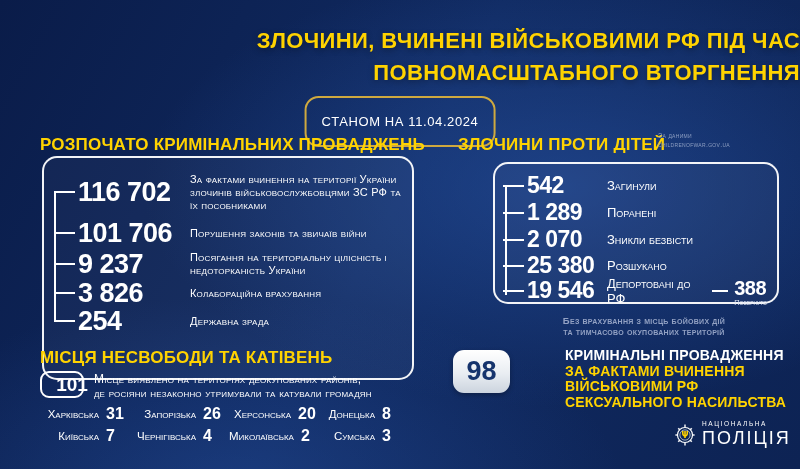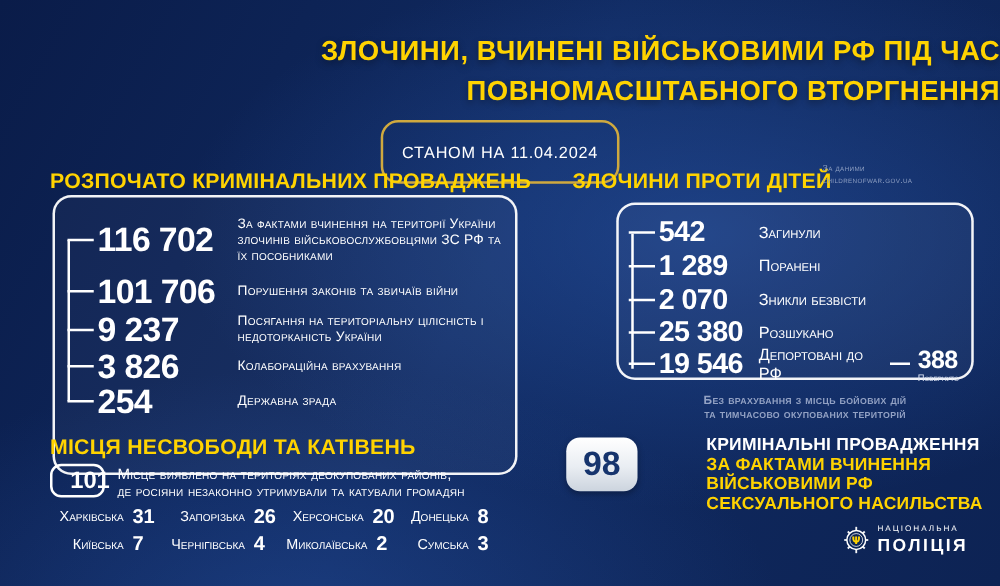--- a/index.html
+++ b/index.html
@@ -81,21 +81,21 @@
     background:linear-gradient(180deg,#ffffff 0%,#e9edf2 55%,#ccd4de 100%);
     border-radius:11px;display:flex;align-items:center;justify-content:center;
     font-size:27px;font-weight:bold;color:#16346d;box-shadow:0 2px 5px rgba(0,0,0,.3);}
   .sv-text{position:absolute;left:523px;top:348px;font-weight:bold;font-size:14px;
     line-height:15.5px;letter-spacing:.2px;}
   .sv-text span{display:block;color:var(--yellow);padding-left:42px;}
   .sv-text .sv-white{color:#fff;}
   
   .logo{position:absolute;left:674px;top:420px;display:flex;align-items:center;gap:6px;}
   .logo-text .l1{font-size:6.5px;letter-spacing:1.6px;color:#fff;}
-  .logo-text .l2{font-size:14px;font-weight:bold;letter-spacing:2px;color:#fff;margin-top:1px;}
+  .logo-text .l2{font-size:18px;font-weight:normal;letter-spacing:2px;color:#fff;margin-top:1px;}
 </style>
 </head>
 <body>
 
 <div class="stage">
 
   <div class="title">
     <span>ЗЛОЧИНИ, ВЧИНЕНІ ВІЙСЬКОВИМИ РФ ПІД ЧАС</span>
     <span>ПОВНОМАСШТАБНОГО ВТОРГНЕННЯ</span>
   </div>

